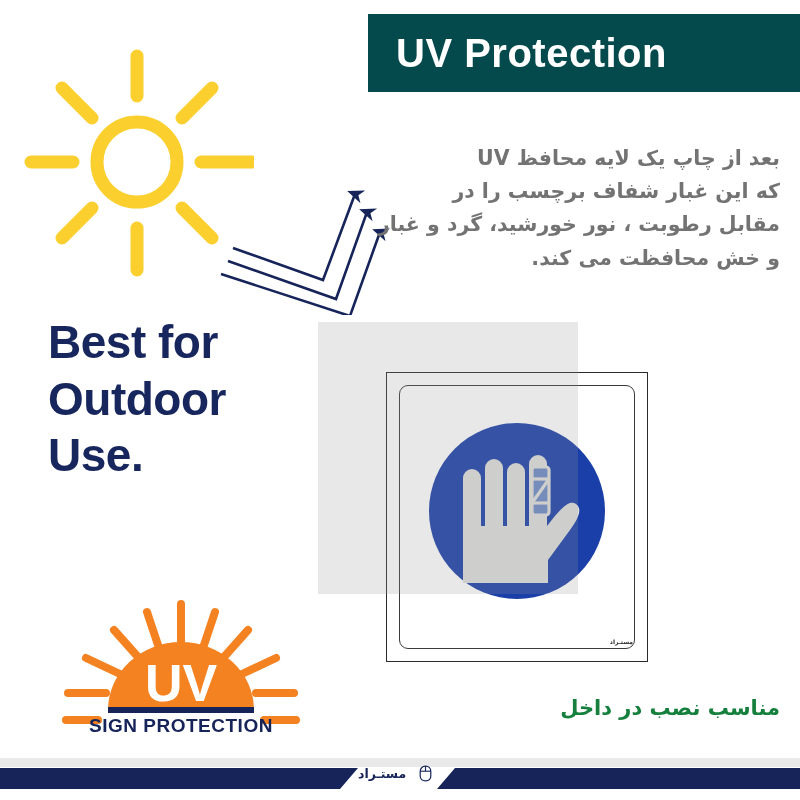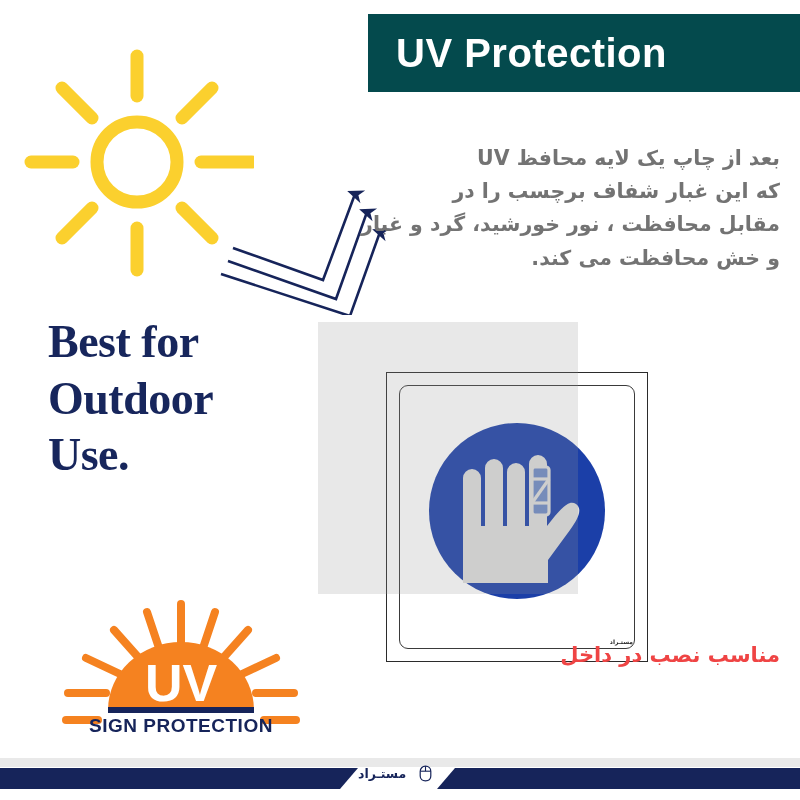--- a/index.html
+++ b/index.html
@@ -83,21 +83,21 @@
     left: 48px;
     top: 314px;
     width: 280px;
     color: #17265c;
     font-family: "Liberation Sans", sans-serif;
     font-weight: bold;
     font-size: 46px;
     line-height: 1.23;
     letter-spacing: -0.5px;
   }
-  .headline .hl-line { display: block; font-family: Liberation Serif, serif; }
+  .headline .hl-line { display: block; }
 
   
   .sign-area {
     position: absolute;
     left: 318px;
     top: 322px;
     width: 332px;
     height: 348px;
   }
   .sign-plate {
@@ -155,25 +155,25 @@
     top: 600px;
     width: 258px;
     height: 150px;
     text-align: center;
   }
 
   
   .rtl-caption {
     position: absolute;
     right: 20px;
-    top: 639px;
+    top: 692px;
     width: 340px;
     direction: rtl;
     text-align: right;
-    color: #ef4444;
+    color: #15803d;
     font-family: "DejaVu Sans", sans-serif;
     font-size: 21px;
     line-height: 1.55;
     font-weight: 600;
   }
   .rtl-caption .line { display: block; white-space: nowrap; }
 
   
   .footer {
     position: absolute;
@@ -246,21 +246,21 @@
     </svg>
   </div>
 
   <div class="header-banner">
     <div class="header-title">UV Protection</div>
   </div>
 
   <div class="rtl-paragraph">
     <span class="line">بعد از چاپ یک لایه محافظ UV</span>
     <span class="line">که این غبار شفاف برچسب را در</span>
-    <span class="line">مقابل محافظت ، نور خورشید، گرد و غبار</span>
+    <span class="line">مقابل رطوبت ، نور خورشید، گرد و غبار</span>
     <span class="line">و خش محافظت می کند.</span>
   </div>
 
   <div class="headline">
     <span class="hl-line">Best for</span>
     <span class="hl-line">Outdoor</span>
     <span class="hl-line">Use.</span>
   </div>
 
   <div class="sign-area">

